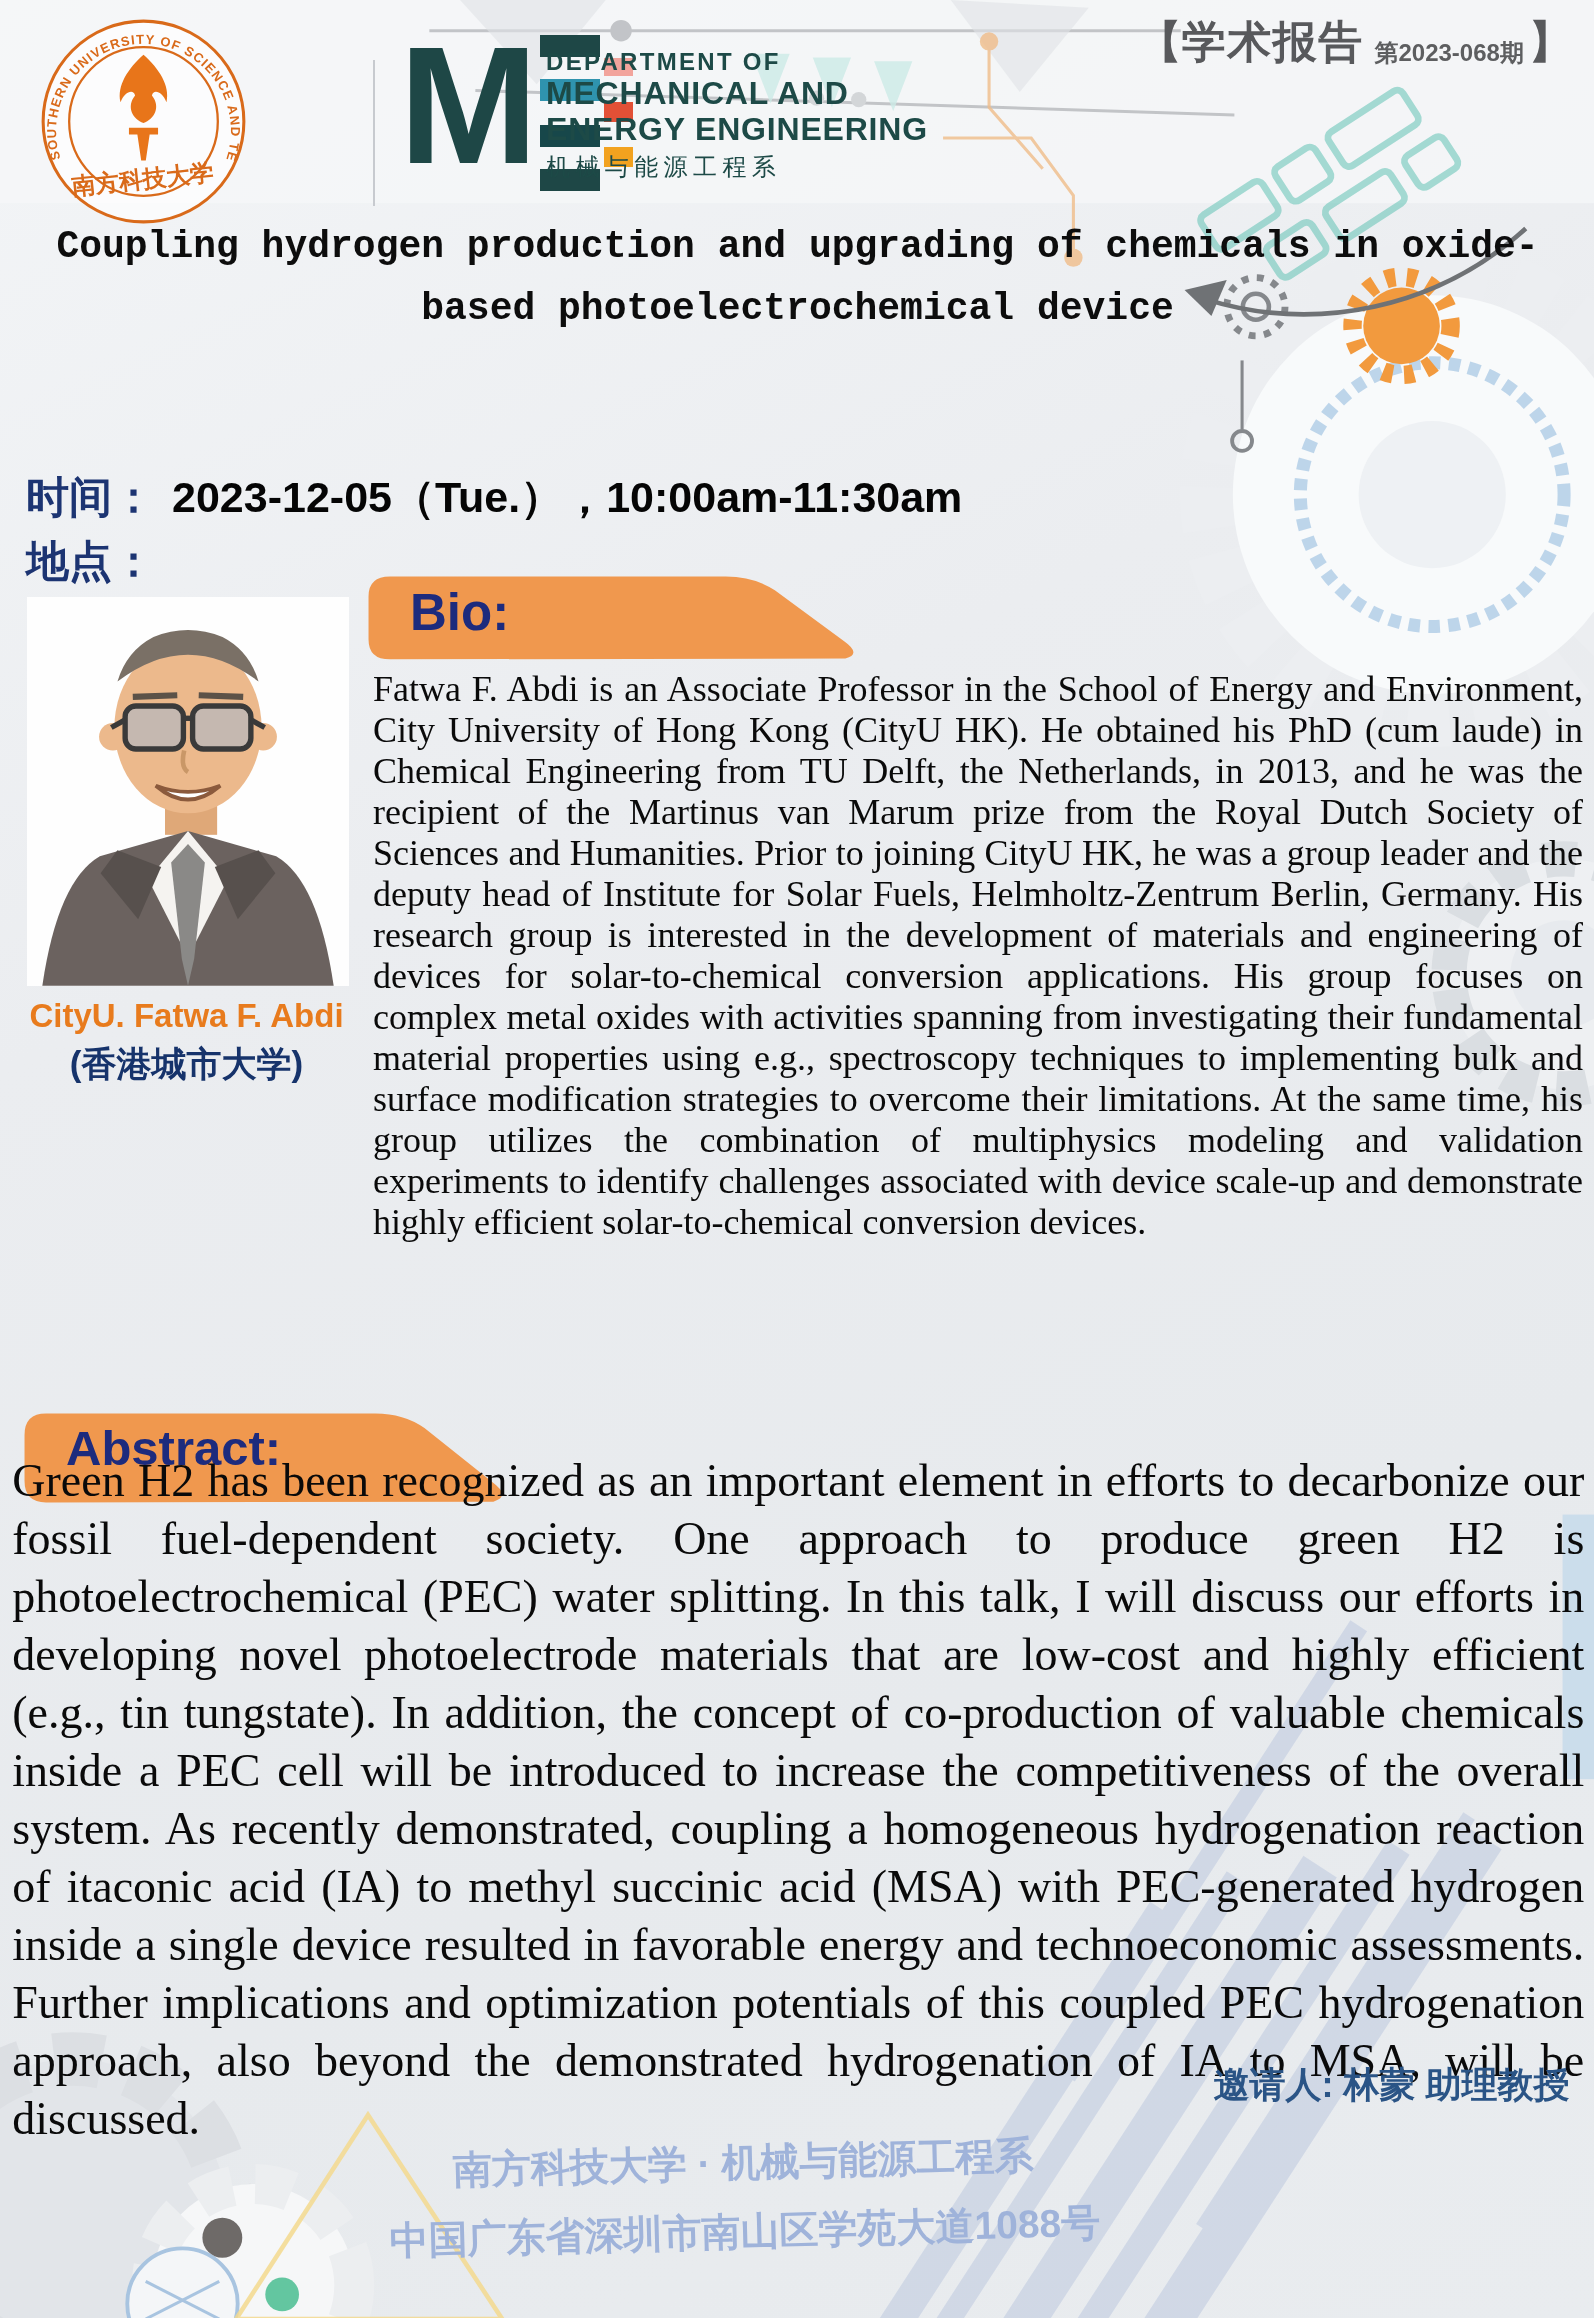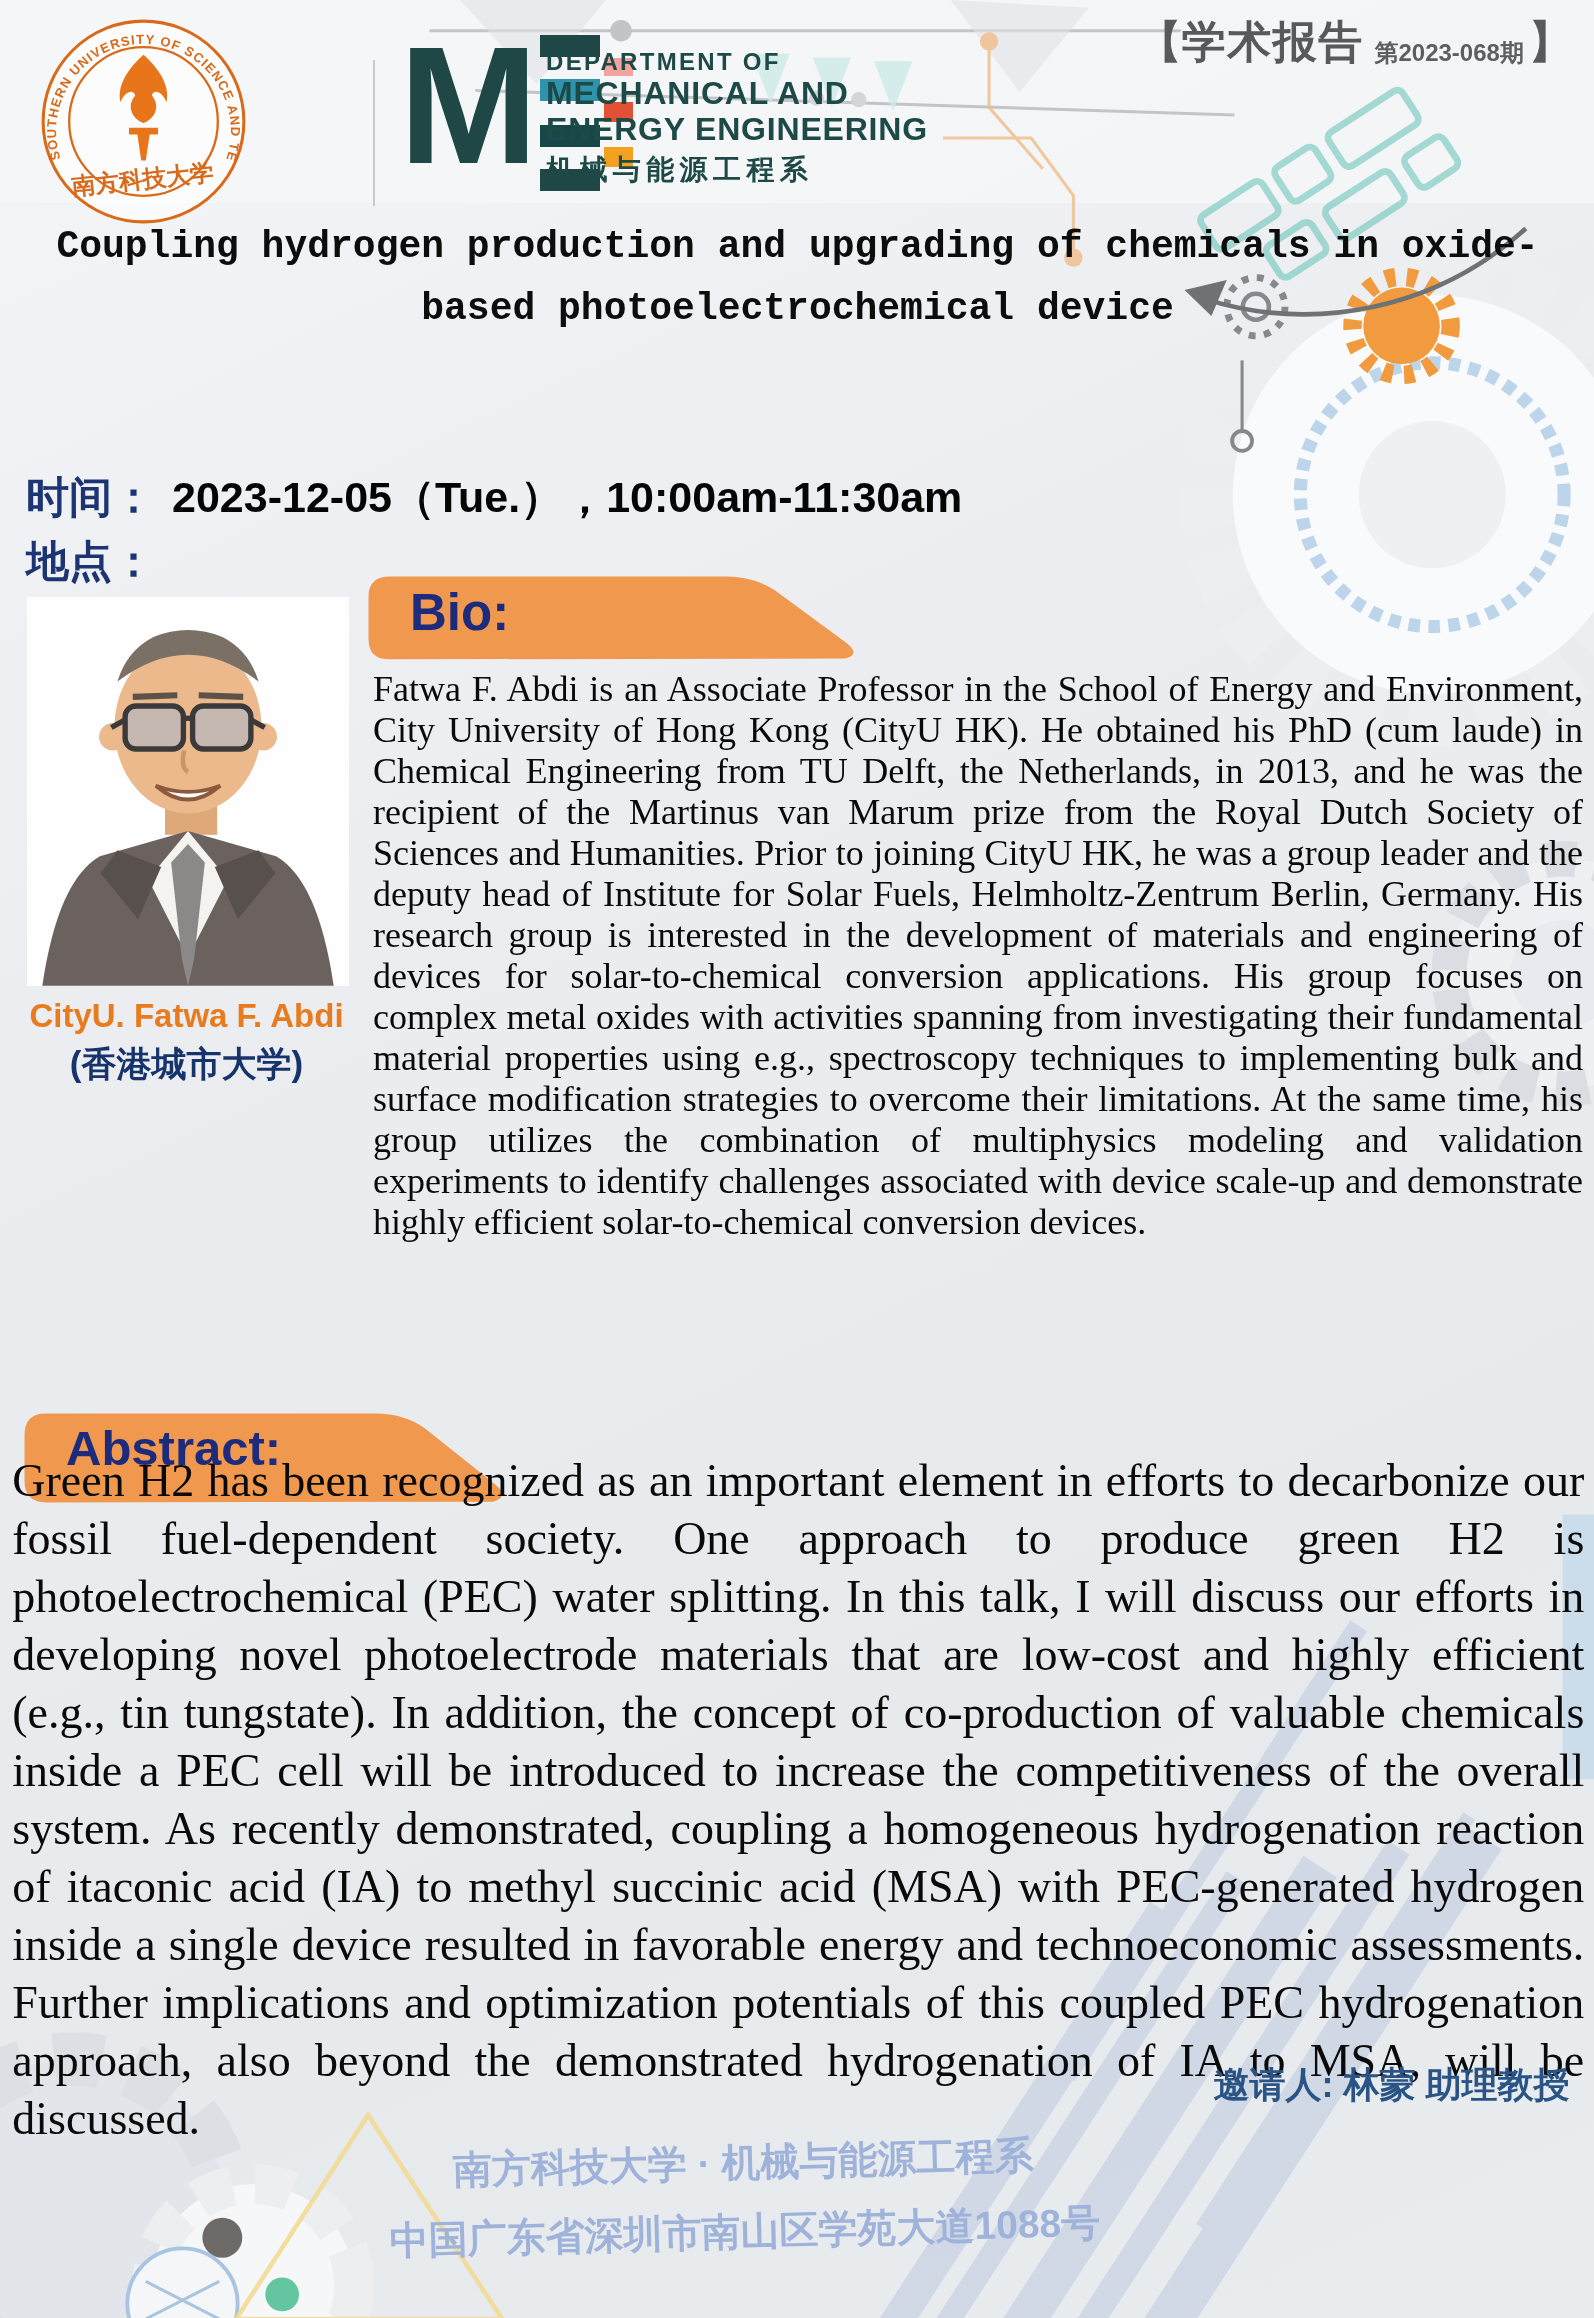--- a/index.html
+++ b/index.html
@@ -19,21 +19,21 @@
   .eb-l1{left:0;top:0;width:60px;height:21.5px;background:#1e4746;}
   .eb-l2{left:0;top:44px;width:60px;height:21.5px;background:#2f93ae;}
   .eb-l3{left:0;top:90px;width:60px;height:21.5px;background:#17474a;}
   .eb-l4{left:0;top:134px;width:60px;height:21.5px;background:#1e4746;}
   .eb-r1{left:64px;top:23px;width:29px;height:18.4px;background:#f2a49c;}
   .eb-r2{left:64px;top:67px;width:29px;height:20px;background:#e25036;}
   .eb-r3{left:64px;top:112px;width:29px;height:20px;background:#f2a21f;}
   .dept{position:absolute;left:546px;top:48px;color:#1d4a47;}
   .dept-l1{font-size:24px;font-weight:800;letter-spacing:2.3px;}
   .dept-l2,.dept-l3{font-size:32px;font-weight:900;letter-spacing:0.8px;line-height:1.12;}
-  .dept-l4{font-size:28px;font-weight:700;letter-spacing:5.4px;margin-top:3.1px;}
+  .dept-l4{font-size:24px;font-weight:400;letter-spacing:5.4px;margin-top:3.1px;}
   .issue{position:absolute;right:21.5px;top:18.4px;display:flex;align-items:flex-start;color:#58595c;font-weight:800;}
   .issue-bracket{font-size:44px;line-height:1.1;}
   .issue-label{font-size:44px;line-height:1.1;letter-spacing:1.5px;}
   .issue-num{font-size:24px;margin:18.4px 4.6px 0 10.7px;font-weight:700;color:#5d5e60;}
 
   
   .title{position:absolute;left:54px;top:216px;width:1487px;text-align:center;
          font-family:Liberation Mono, monospace;font-weight:700;font-size:38px;line-height:1.62;color:#0d0d0d;}
   .speaker{position:absolute;left:69px;top:349px;width:1456px;text-align:center;color:#e87b1d;font-weight:800;}
   .speaker-l1{font-size:42px;line-height:1.35;}

